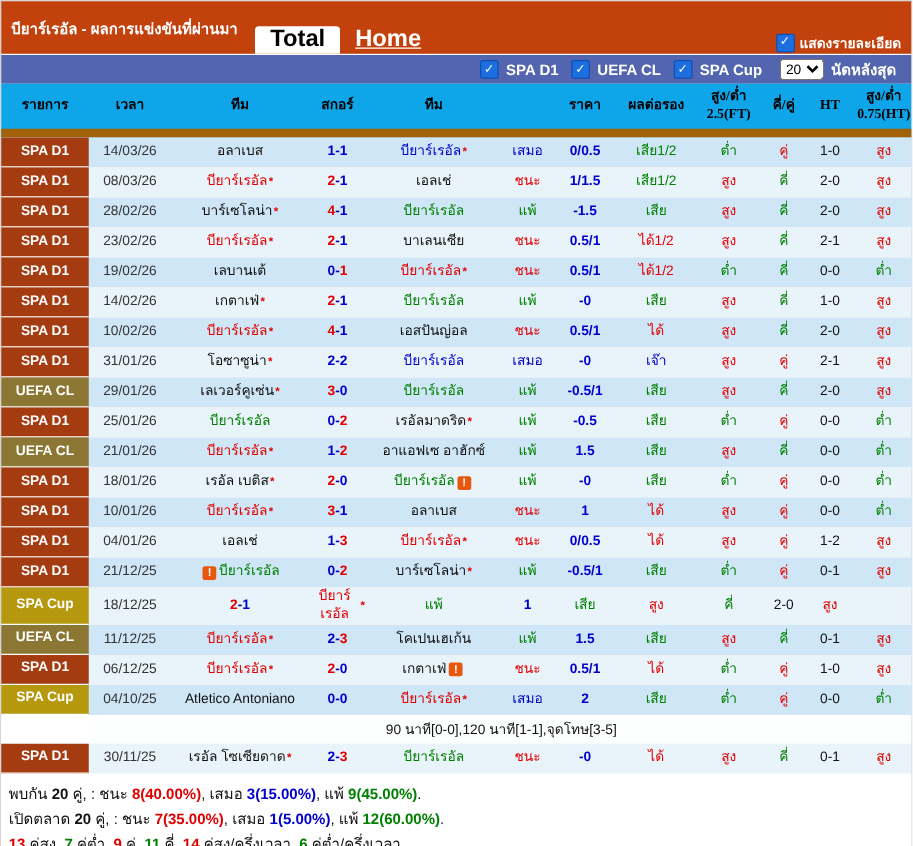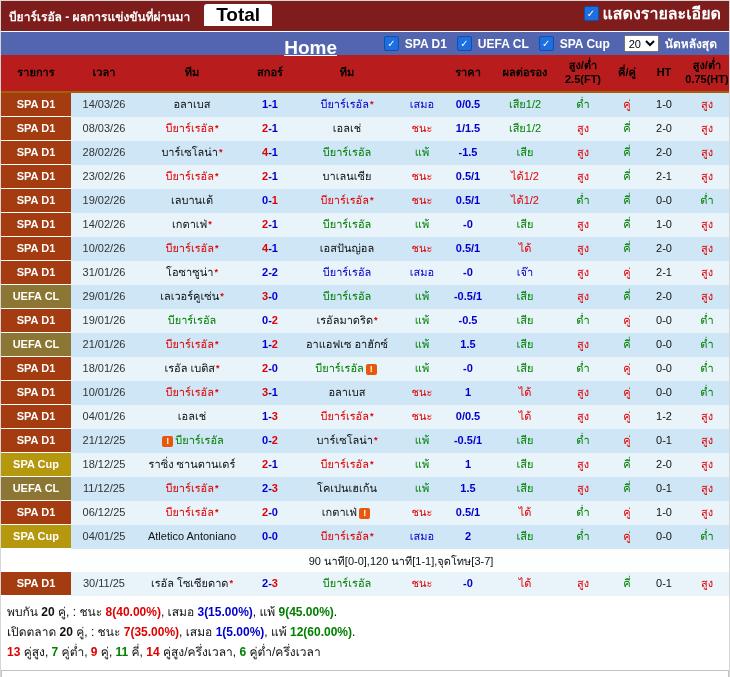--- a/index.html
+++ b/index.html
@@ -1,40 +1,40 @@
 <!DOCTYPE html>
 <html><head>
 <meta charset="utf-8">
 <style>
   html,body{margin:0;padding:0;background:#fff;}
   body{width:730px;font-family:"Liberation Sans","DejaVu Sans",sans-serif;font-size:11px;color:#222;}
   .wrap{width:730px;border:1px solid #d6d6d6;box-sizing:border-box;background:#fff;}
 
   
-  .topbar{height:30px;background:#7f1d1d;display:flex;align-items:flex-start;position:relative;}
+  .topbar{height:42px;background:#c2410c;display:flex;align-items:flex-end;position:relative;}
   .topbar .title{color:#fff;font-weight:bold;font-size:12px;align-self:center;padding:0 14px 0 8px;white-space:nowrap;}
   .tab{display:flex;align-items:center;padding:0 12px;font-size:19px;font-weight:bold;cursor:pointer;}
   .tab.active{background:#fff;color:#000;margin-top:3px;border-radius:3px 3px 0 0;}
   .tab.inactive{color:#fff;text-decoration:underline;margin-top:36px;}
   .topbar .grow{flex:1;}
   .showdet{display:flex;align-items:center;gap:4px;padding-right:8px;}
-  .showdet .lbl{color:#fff;font-weight:bold;font-size:16px;}
+  .showdet .lbl{color:#fff;font-weight:bold;font-size:11px;}
 
   .cbx{width:13px;height:13px;background:#1d6fe0;border:1px solid #0d4fb0;border-radius:2px;
        display:inline-flex;align-items:center;justify-content:center;color:#fff;font-size:10px;
        font-weight:bold;line-height:1;cursor:pointer;}
 
   
   .bluebar{height:23px;background:#5265ae;display:flex;align-items:center;justify-content:flex-end;gap:6px;padding-right:8px;border-top:1px solid #fff;}
   .bluebar .flabel{color:#fff;font-weight:bold;font-size:12px;margin-right:4px;}
   .bluebar select{height:17px;font-size:11px;margin-left:4px;}
 
   
   .grid{display:grid;grid-template-columns:70px 66px 110px 46px 108px 42px 50px 64px 52px 36px 38px 48px;}
-  .thead{background:#b91c1c;border-bottom:2px solid #a16207;}
+  .thead{background:#0ea5e9;border-bottom:7px solid #a16207;font-family:Liberation Serif, serif;}
   .thead .hcell{display:flex;align-items:center;justify-content:center;text-align:center;
       font-weight:bold;font-size:11px;color:#000;padding:4px 1px;min-height:28px;line-height:1.25;}
   .trow .cell{display:flex;align-items:center;justify-content:center;text-align:center;
       min-height:21px;padding:1px 1px;line-height:1.25;}
   .r-dark{background:#cfe6f6;}
   .r-light{background:#e9f3fa;}
   .r-note{background:#fdfefe;}
   .league{color:#fff;font-weight:bold;font-size:11px;border-bottom:1px solid #fff;}
   .lg-spa1{background:#a53c11;}
   .lg-uefa{background:#8b7733;}
@@ -314,21 +314,21 @@
         <div class="cell result c-green">แพ้</div>
         <div class="cell price">-0.5/1</div>
         <div class="cell c-green">เสีย</div>
         <div class="cell c-red">สูง</div>
         <div class="cell c-green">คี่</div>
         <div class="cell ht">2-0</div>
         <div class="cell c-red">สูง</div>
       </div>
       <div class="grid trow r-light">
         <div class="cell league lg-spa1">SPA D1</div>
-        <div class="cell date">19/01/26</div>
+        <div class="cell date">25/01/26</div>
         <div class="cell team">
           <span class="c-green">บียาร์เรอัล</span>
         </div>
         <div class="cell score">
           <span class="c-blue">0</span>
           <span class="dash">-</span>
           <span class="c-red">2</span>
         </div>
         <div class="cell team">
           <span class="c-black">เรอัลมาดริด</span>
@@ -455,23 +455,20 @@
         <div class="cell price">-0.5/1</div>
         <div class="cell c-green">เสีย</div>
         <div class="cell c-green">ต่ำ</div>
         <div class="cell c-red">คู่</div>
         <div class="cell ht">0-1</div>
         <div class="cell c-red">สูง</div>
       </div>
       <div class="grid trow r-light">
         <div class="cell league lg-cup">SPA Cup</div>
         <div class="cell date">18/12/25</div>
-        <div class="cell team">
-          <span class="c-black">ราซิ่ง ซานตานเดร์</span>
-        </div>
         <div class="cell score">
           <span class="c-red">2</span>
           <span class="dash">-</span>
           <span class="c-blue">1</span>
         </div>
         <div class="cell team">
           <span class="c-red">บียาร์เรอัล</span>
           <sup class="star">*</sup>
         </div>
         <div class="cell result c-green">แพ้</div>
@@ -524,21 +521,21 @@
         <div class="cell result c-red">ชนะ</div>
         <div class="cell price">0.5/1</div>
         <div class="cell c-red">ได้</div>
         <div class="cell c-green">ต่ำ</div>
         <div class="cell c-red">คู่</div>
         <div class="cell ht">1-0</div>
         <div class="cell c-red">สูง</div>
       </div>
       <div class="grid trow r-dark">
         <div class="cell league lg-cup">SPA Cup</div>
-        <div class="cell date">04/01/25</div>
+        <div class="cell date">04/10/25</div>
         <div class="cell team">
           <span class="c-black">Atletico Antoniano</span>
         </div>
         <div class="cell score">
           <span class="c-blue">0</span>
           <span class="dash">-</span>
           <span class="c-blue">0</span>
         </div>
         <div class="cell team">
           <span class="c-red">บียาร์เรอัล</span>
@@ -547,21 +544,21 @@
         <div class="cell result c-blue">เสมอ</div>
         <div class="cell price">2</div>
         <div class="cell c-green">เสีย</div>
         <div class="cell c-green">ต่ำ</div>
         <div class="cell c-red">คู่</div>
         <div class="cell ht">0-0</div>
         <div class="cell c-green">ต่ำ</div>
       </div>
       <div class="grid trow r-note">
         <div class="cell noteleague"></div>
-        <div class="notecell">90 นาที[0-0],120 นาที[1-1],จุดโทษ[3-7]</div>
+        <div class="notecell">90 นาที[0-0],120 นาที[1-1],จุดโทษ[3-5]</div>
       </div>
       <div class="grid trow r-light">
         <div class="cell league lg-spa1">SPA D1</div>
         <div class="cell date">30/11/25</div>
         <div class="cell team">
           <span class="c-black">เรอัล โซเซียดาด</span>
           <sup class="star">*</sup>
         </div>
         <div class="cell score">
           <span class="c-blue">2</span>

